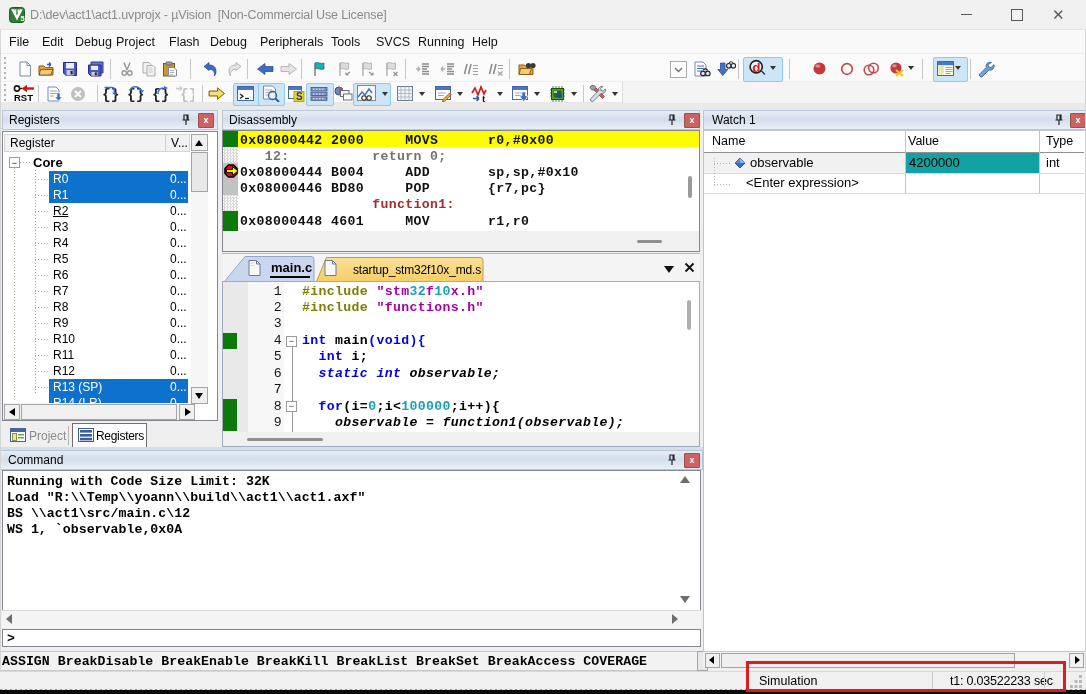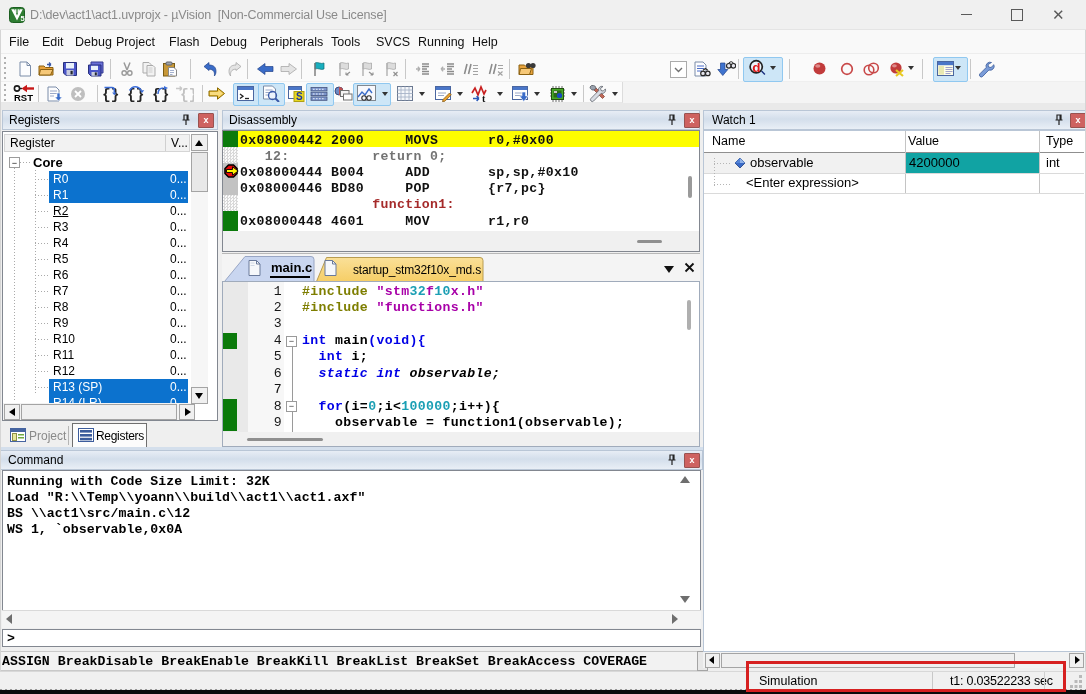--- a/index.html
+++ b/index.html
@@ -606,21 +606,21 @@
     <div class="abs mono ln" style="top:116.7px;">8</div>
     <div class="abs mono ln" style="top:133.1px;">9</div>
    </div>
    <div id="code">
     <div class="abs mono cl" style="top:1.5px;"><o>#include</o> <s>"stm<t>32</t>f<t>10</t>x.h"</s></div>
     <div class="abs mono cl" style="top:17.9px;"><o>#include</o> <s>"functions.h"</s></div>
     <div class="abs mono cl" style="top:50.9px;"><k>int</k> main<k>(void){</k></div>
     <div class="abs mono cl" style="top:67.3px;">  <k>int</k> i;</div>
     <div class="abs mono cl" style="top:83.8px;font-style:italic;">  <k>static</k> <k>int</k> observable;</div>
     <div class="abs mono cl" style="top:116.7px;">  <k>for</k>(i=<t>0</t>;i&lt;<t>100000</t>;i++){</div>
-    <div class="abs mono cl" style="top:133.1px;">    observable = function1(observable);</div>
+    <div class="abs mono cl" style="top:133.1px;font-style:italic;">    observable = function1(observable);</div>
    </div>
   </div>
   <div class="abs" style="left:222px;top:432px;width:478px;height:15px;background:#F0F0F0;"></div>
   <div class="abs" style="left:222px;top:281px;width:478px;height:166px;border:1px solid #A0ABBB;box-sizing:border-box;"></div>
   <div class="abs" style="left:247px;top:438px;width:76px;height:3px;background:#8F8F8F;border-radius:1.5px;"></div>
   <div class="abs" style="left:687px;top:300px;width:4px;height:30px;background:#AFAFAF;border-radius:2px;"></div>
  </div>
 
  <div class="abs" style="left:0px;top:447px;width:703px;height:3px;background:#D4DFEC;"></div>
 

